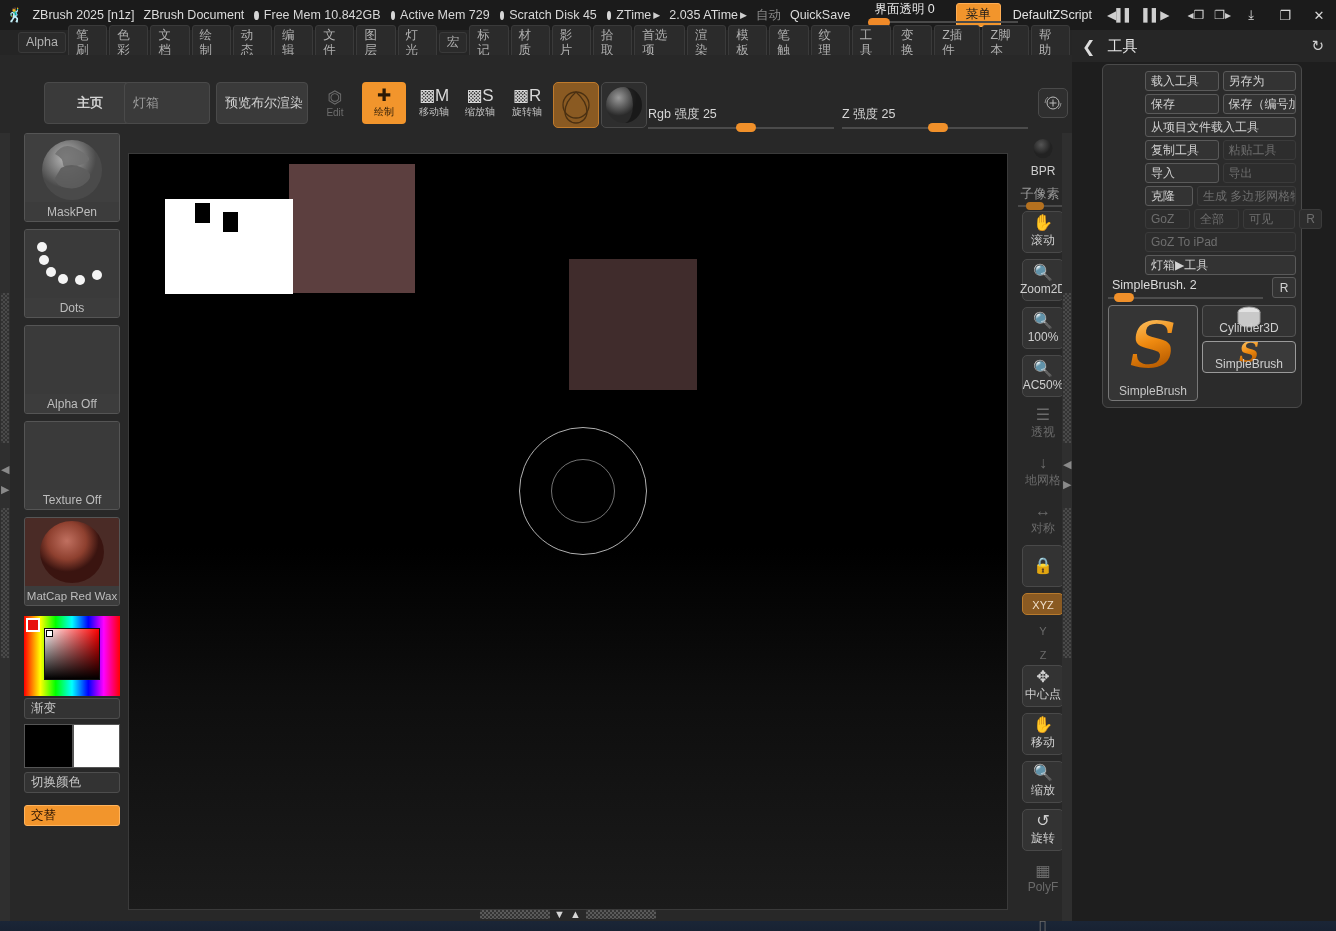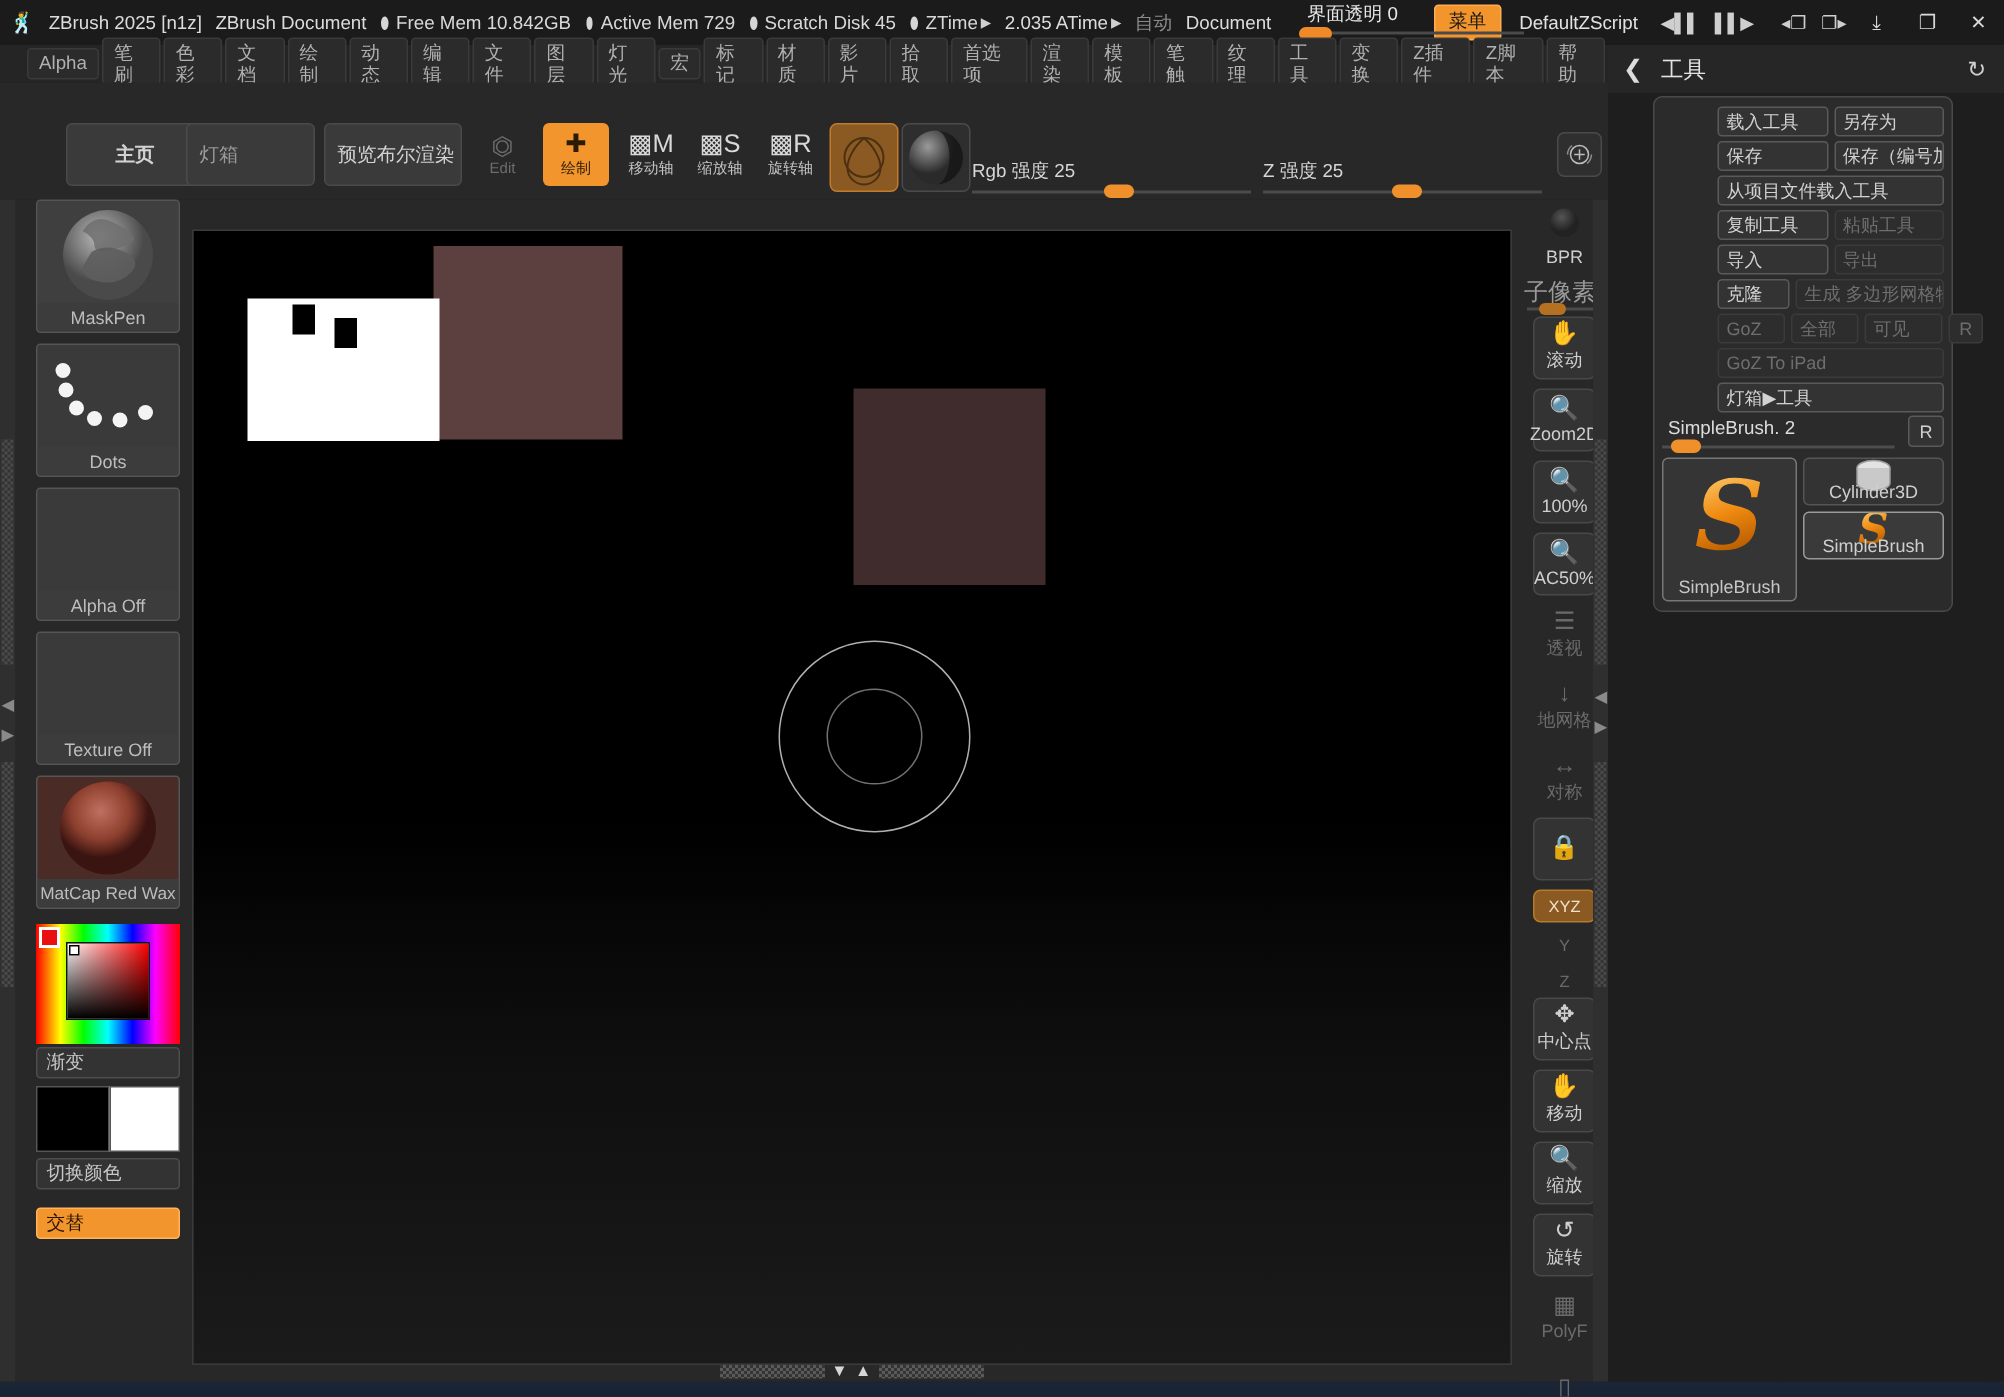--- a/index.html
+++ b/index.html
@@ -173,21 +173,21 @@
     position: absolute; left: 14px; width: 42px; height: 42px;
     background: #333; border: 1px solid #494949; border-radius: 5px;
     display: flex; flex-direction: column; align-items: center; justify-content: center;
     color: #cfcfcf;
   }
   .rs-btn .g { font-size: 16px; line-height: 16px; }
   .rs-btn .c { font-size: 12px; margin-top: 1px; }
   .rs-btn.flat { background: transparent; border-color: transparent; }
   .rs-btn.dim { color: #6a6a6a; }
   .rs-btn.on { background:#8a5a22; border-color:#b87a2c; color:#f0e0cc;}
-  .rs-lbl { position:absolute; left:0; width:64px; text-align:center; color:#9a9a9a; font-size:16px;}
+  .rs-lbl { position:absolute; left:0; width:64px; text-align:center; color:#9a9a9a; font-size:13px;}
   .rs-slider { position:absolute; left:10px; width:44px; height:2px; background:#4a4a4a;}
   .rs-slider .k { position:absolute; left:8px; top:-3px; width:18px; height:8px; border-radius:4px; background:#b5711f;}
   .rshelf-edge {
     position: absolute; left: 1062px; top: 133px; width: 10px; height: 788px; background:#2f2f2f;
   }
 
   
   .tool-panel-head {
     position: absolute; left: 1072px; top: 30px; width: 264px; height: 32px;
     background: #262626; display: flex; align-items: center; color: #e3e3e3;
@@ -251,21 +251,21 @@
       <span class="tb-dot"></span>
       <span>Active Mem 729</span>
       <span class="tb-dot"></span>
       <span>Scratch Disk 45</span>
       <span class="tb-dot"></span>
       <span>ZTime</span>
       <span class="tb-arrow">▶</span>
       <span class="tb-item">2.035 ATime</span>
       <span class="tb-arrow">▶</span>
       <span class="tb-item tb-dim">自动</span>
-      <span class="tb-item">Document</span>
+      <span class="tb-item">QuickSave</span>
 
       <span class="tb-slider">
         <span class="lbl">
           <span>界面透明</span>
           <span>0</span>
         </span>
         <span class="track"></span>
         <span class="knob"></span>
       </span>
 

